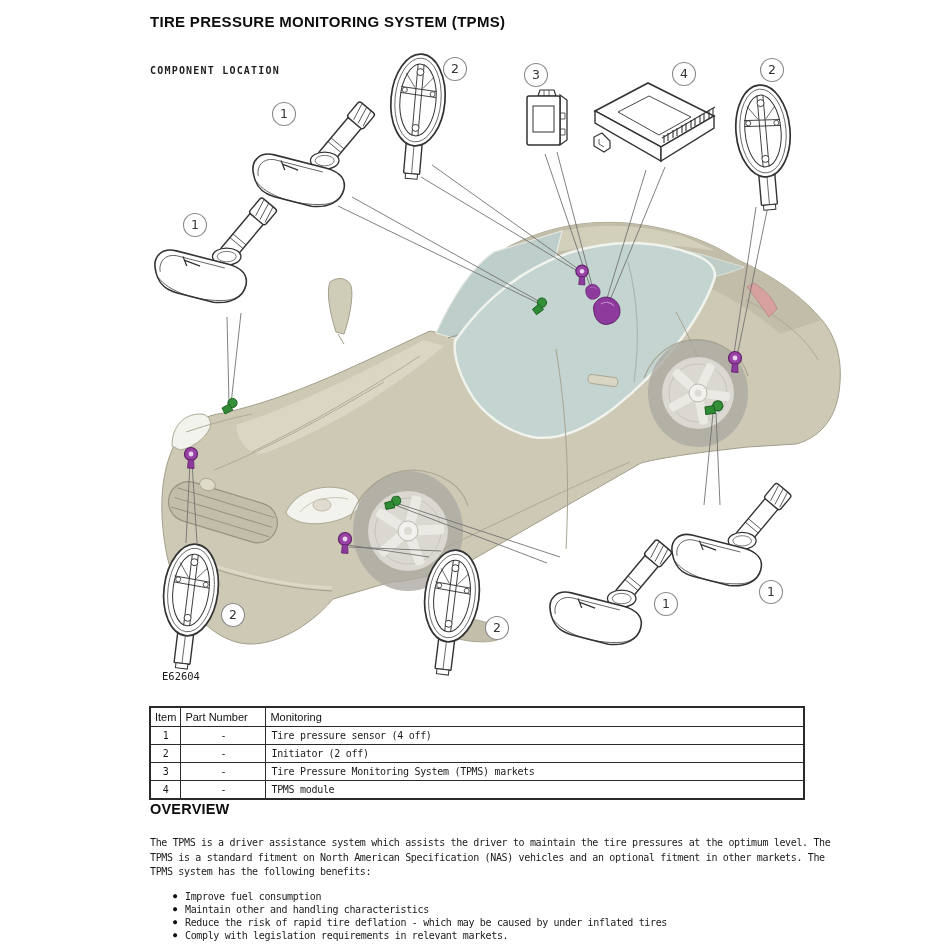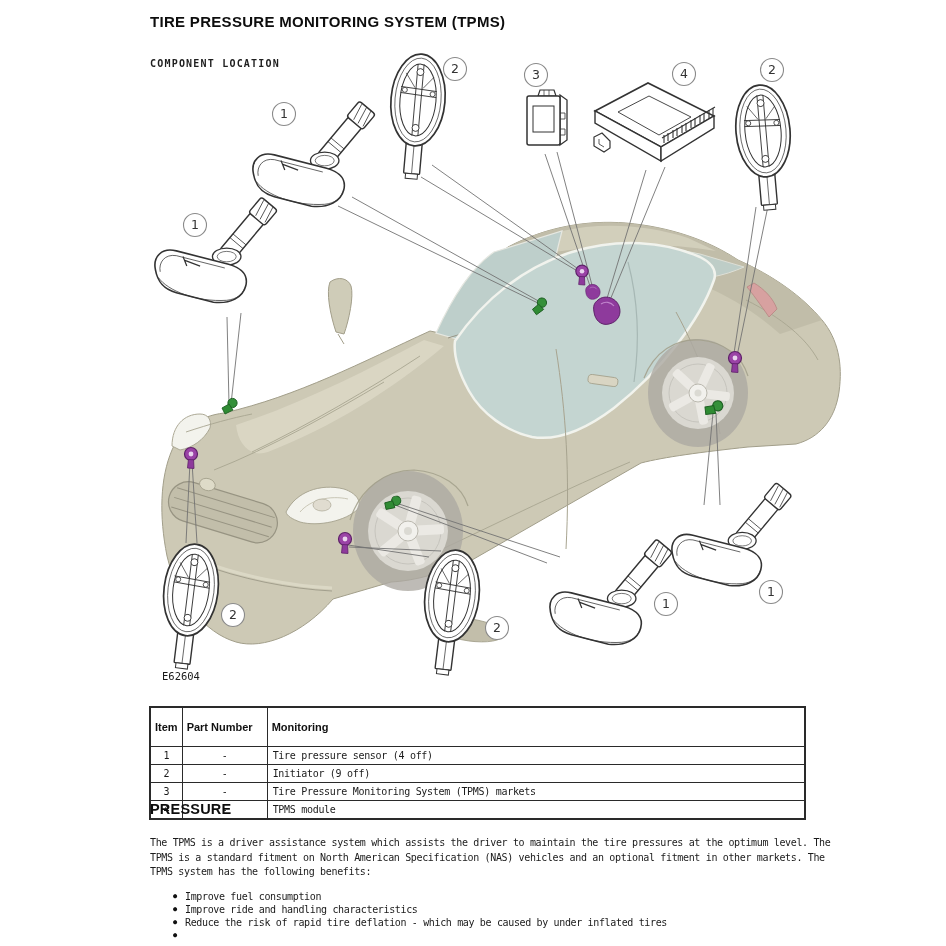--- a/index.html
+++ b/index.html
@@ -5,33 +5,33 @@
   html,body { margin:0; padding:0; background:#ffffff; }
   .page {
     position:relative; width:946px; height:946px; background:#ffffff;
     font-family:"Liberation Sans", sans-serif; overflow:hidden;
   }
   .doc-title {
     position:absolute; left:150px; top:13px;
     font-size:15px; font-weight:bold; color:#0d0d0d; letter-spacing:0.3px;
   }
   .section-heading {
-    position:absolute; left:150px; top:58px;
+    position:absolute; left:150px; top:65px;
     font-family:"DejaVu Sans Mono", monospace;
     font-size:10px; font-weight:bold; letter-spacing:1.2px; color:#1f1f1f;
   }
   svg.diagram { position:absolute; left:0; top:0; }
   .comp-table {
     position:absolute; left:149px; top:706px;
     border-collapse:collapse; border:2px solid #2a2a2a;
     background:#fff;
   }
   .comp-table th, .comp-table td { border:1px solid #2a2a2a; vertical-align:middle; }
   .comp-table th {
-    font-size:11px; font-weight:bold; color:#111; padding:12px 4px; height:14px;
+    font-size:11px; font-weight:normal; color:#111; padding:2px 4px; height:14px;
     text-align:left;
   }
   .comp-table th.c { }
   .comp-table td {
     font-family:"DejaVu Sans Mono", monospace; font-size:10px; letter-spacing:-0.3px;
     color:#1a1a1a; padding:1px 5px; height:15px;
   }
   .comp-table td.c { text-align:center; }
   .col-item { width:30px; }
   .col-part { width:85px; }
@@ -344,54 +344,55 @@
     </thead>
     <tbody>
       <tr>
         <td class="c">1</td>
         <td class="c">-</td>
         <td>Tire pressure sensor (4 off)</td>
       </tr>
       <tr>
         <td class="c">2</td>
         <td class="c">-</td>
-        <td>Initiator (9 off)</td>
+        <td>Initiator (2 off)</td>
       </tr>
       <tr>
         <td class="c">3</td>
         <td class="c">-</td>
         <td>Tire Pressure Monitoring System (TPMS) markets</td>
       </tr>
       <tr>
         <td class="c">4</td>
         <td class="c">-</td>
         <td>TPMS module</td>
       </tr>
     </tbody>
   </table>
 
-  <div class="overview-heading">PRESSURE</div>
+  <div class="overview-heading">OVERVIEW</div>
 
   <div class="overview-para">
     <div>The TPMS is a driver assistance system which assists the driver to maintain the tire pressures at the optimum level. The</div>
     <div>TPMS is a standard fitment on North American Specification (NAS) vehicles and an optional fitment in other markets. The</div>
     <div>TPMS system has the following benefits:</div>
   </div>
 
   <div class="bullet-list">
     <div class="bullet-row">
       <span class="bullet-dot">●</span>
       <span class="bullet-text">Improve fuel consumption</span>
     </div>
     <div class="bullet-row">
       <span class="bullet-dot">●</span>
-      <span class="bullet-text">Improve ride and handling characteristics</span>
+      <span class="bullet-text">Maintain other and handling characteristics</span>
     </div>
     <div class="bullet-row">
       <span class="bullet-dot">●</span>
       <span class="bullet-text">Reduce the risk of rapid tire deflation - which may be caused by under inflated tires</span>
     </div>
     <div class="bullet-row">
       <span class="bullet-dot">●</span>
+      <span class="bullet-text">Comply with legislation requirements in relevant markets.</span>
     </div>
   </div>
 
 </div>
 
 </body></html>

